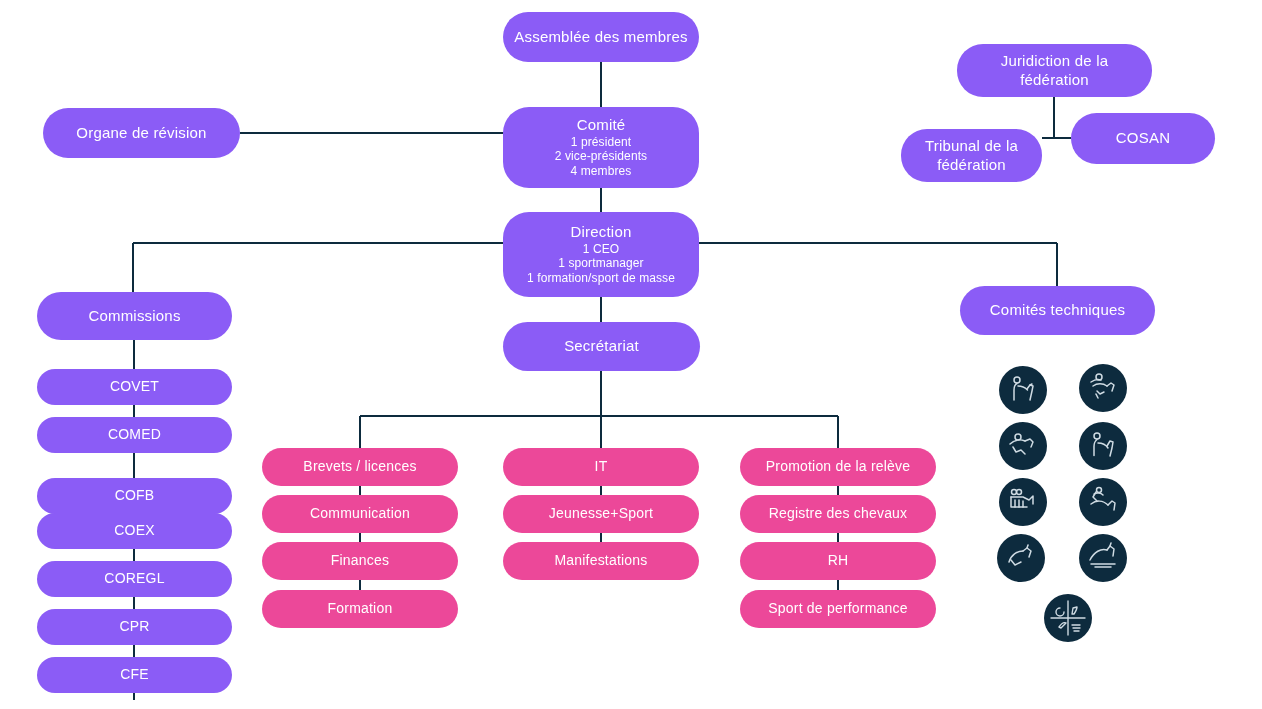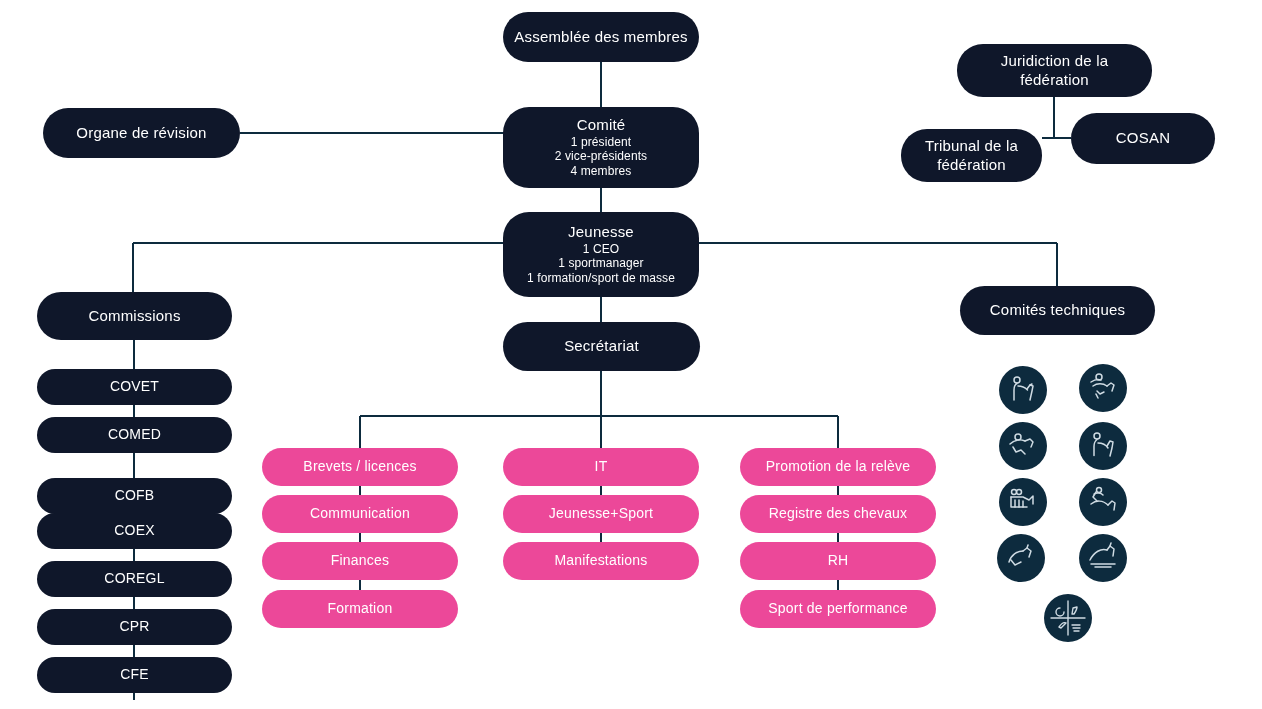--- a/index.html
+++ b/index.html
@@ -9,21 +9,21 @@
     -webkit-font-smoothing:antialiased;
   }
   #canvas{position:absolute;left:0;top:0;width:1262px;height:709px;}
   svg.lines{position:absolute;left:0;top:0;width:1262px;height:709px;pointer-events:none;}
 
   .node{
     position:absolute;box-sizing:border-box;display:flex;flex-direction:column;
     align-items:center;justify-content:center;text-align:center;color:#ffffff;
     border-radius:999px;line-height:1.22;z-index:2;
   }
-  .node.dark{background:#0f172a;}
+  .node.dark{background:#8b5cf6;}
   .node.grey{background:#ec4899;}
   .node .title{font-size:15px;font-weight:400;letter-spacing:.2px;}
   .node .sub{font-size:12px;font-weight:400;letter-spacing:.1px;}
   .node.small .title{font-size:14px;}
 
   .icon-circle{
     position:absolute;width:48px;height:48px;border-radius:50%;
     background:#0d2b3e;display:flex;align-items:center;justify-content:center;z-index:2;
   }
   .icon-circle svg{display:block;}
@@ -78,21 +78,21 @@
   </div>
 
   <div class="node dark" style="left:503px;top:107px;width:196px;height:81px;border-radius:26px;">
     <span class="title">Comité</span>
     <span class="sub">1 président</span>
     <span class="sub">2 vice-présidents</span>
     <span class="sub">4 membres</span>
   </div>
 
   <div class="node dark" style="left:503px;top:212px;width:196px;height:85px;border-radius:26px;">
-    <span class="title">Jeunesse</span>
+    <span class="title">Direction</span>
     <span class="sub">1 CEO</span>
     <span class="sub">1 sportmanager</span>
     <span class="sub">1 formation/sport de masse</span>
   </div>
 
   <div class="node dark" style="left:503px;top:322px;width:197px;height:49px;">
     <span class="title">Secrétariat</span>
   </div>
 
   <div class="node dark" style="left:957px;top:44px;width:195px;height:53px;border-radius:26px;">

